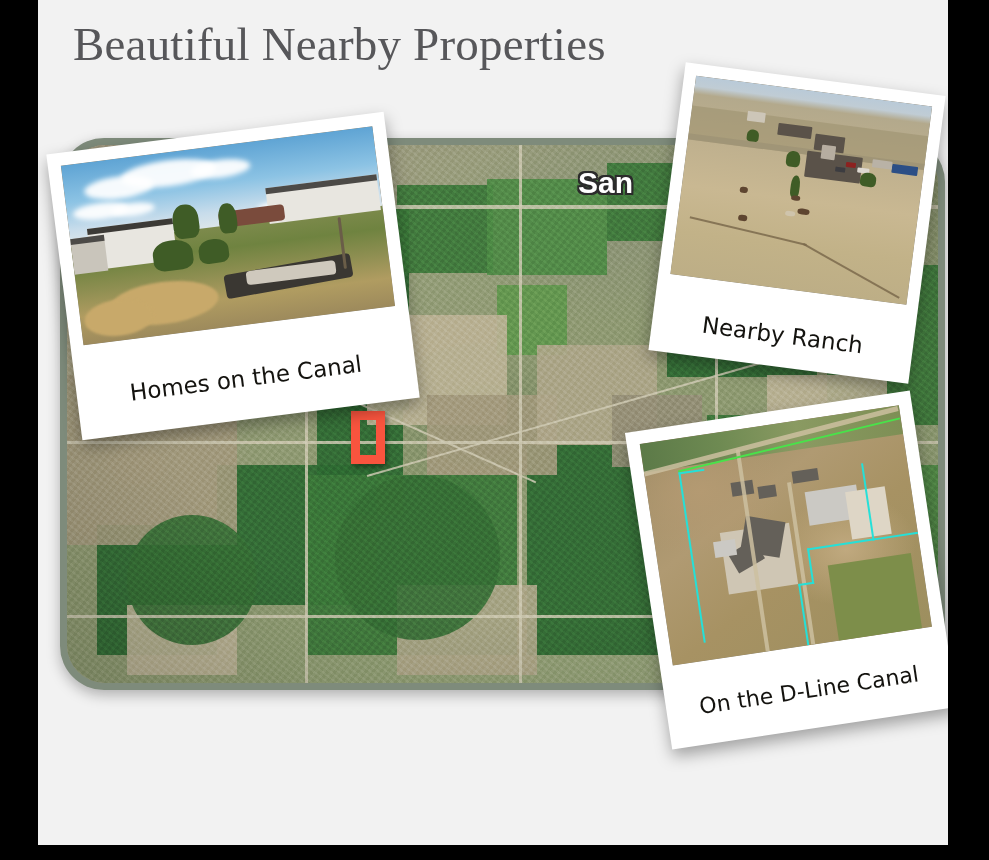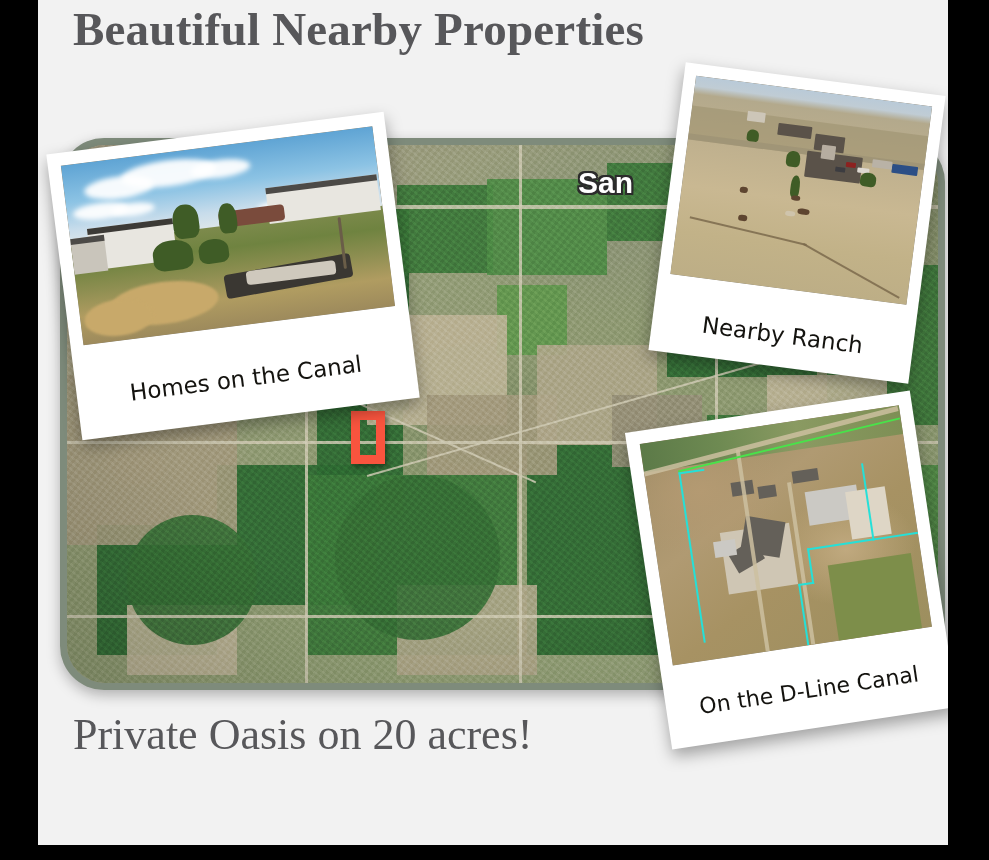--- a/index.html
+++ b/index.html
@@ -22,24 +22,24 @@
     width: 910px;
     height: 845px;
     background: #f2f2f2;
     overflow: hidden;
   }
 
   
   #headline {
     position: absolute;
     left: 35px;
-    top: 2px;
+    top: 17px;
     font-family: "Liberation Serif", serif;
     font-size: 47px;
-    font-weight: 700;
+    font-weight: 400;
     color: #57575a;
     letter-spacing: 0.2px;
     white-space: nowrap;
     z-index: 5;
   }
 
   
   #tagline {
     position: absolute;
     left: 35px;
@@ -446,16 +446,15 @@
       <div class="cyanline" style="left:150px;top:128px;width:68px;height:2px;"></div>
       <div class="cyanline" style="left:150px;top:128px;width:2px;height:36px;"></div>
       <div class="cyanline" style="left:136px;top:162px;width:16px;height:2px;"></div>
       <div class="cyanline" style="left:136px;top:162px;width:2px;height:62px;"></div>
       <div class="cyanline" style="left:216px;top:128px;width:46px;height:2px;"></div>
     </div>
     <div class="caption">On the D-Line Canal</div>
   </div>
 
   <div id="tagline">
-    <span class="tl-line">Private Oasis on 20 acres!</span>
   </div>
 
 </div>
 
 </body></html>

